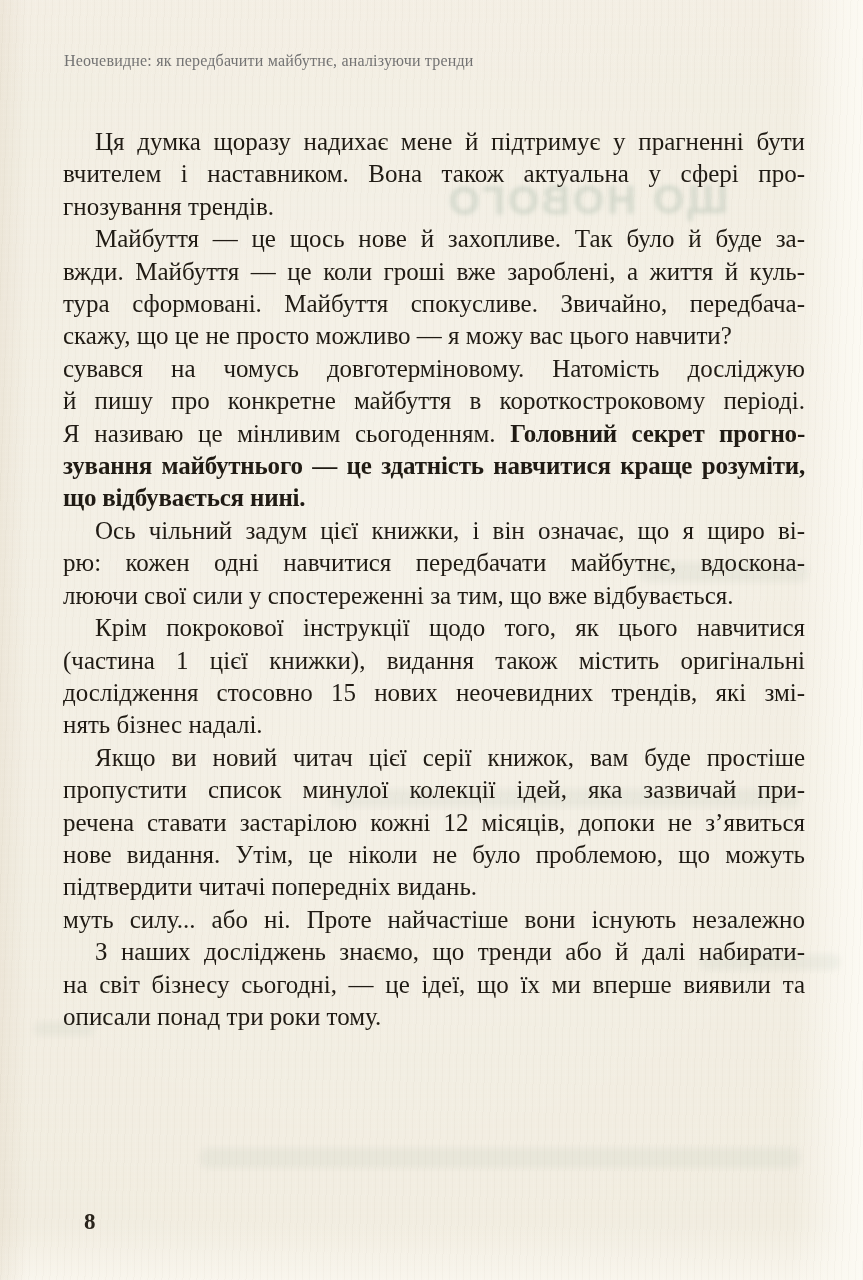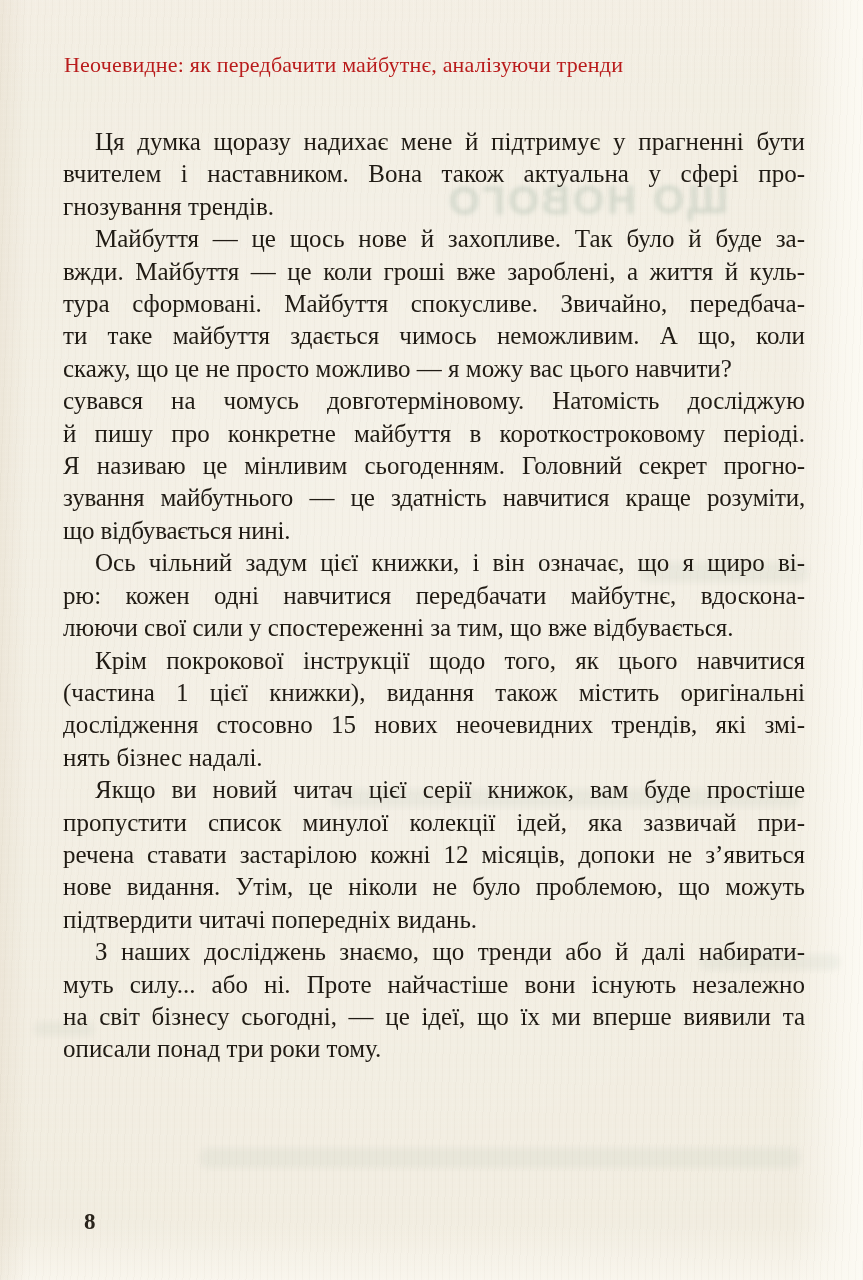--- a/index.html
+++ b/index.html
@@ -28,31 +28,31 @@
         rgba(255,255,255,0.06) 0px, rgba(255,255,255,0.06) 1px,
         rgba(0,0,0,0) 1px, rgba(0,0,0,0) 3px,
         rgba(96,84,62,0.028) 3px, rgba(96,84,62,0.028) 4px,
         rgba(0,0,0,0) 4px, rgba(0,0,0,0) 7px),
       repeating-linear-gradient(0deg,
         rgba(255,255,255,0.03) 0px, rgba(255,255,255,0.03) 2px,
         rgba(0,0,0,0) 2px, rgba(0,0,0,0) 6px);
   }
   .running-header {
     position:absolute; left:64px; top:52px;
-    font-size:22px; letter-spacing:0.2px; color:#b91c1c;
+    font-size:16px; letter-spacing:0.2px; color:#737373;
     white-space:nowrap;
   }
   .text-block {
     position:absolute; left:63px; top:126px; width:742px;
     font-size:25px; line-height:32.4px; color:#201b14;
   }
   .line { text-align:justify; text-align-last:justify; }
   .line.first { text-indent:32px; }
   .line.last { text-align-last:left; }
-  .line b { font-weight:normal; letter-spacing:-0.2px; }
+  .line b { font-weight:bold; letter-spacing:-0.2px; }
   .page-number {
     position:absolute; left:84px; top:1209px;
     font-size:23px; font-weight:bold; color:#2a241c;
   }
   
   .ghost {
     position:absolute; left:408px; top:178px; width:320px;
     font-family:"Liberation Sans","DejaVu Sans",sans-serif;
     font-weight:bold; font-size:40px; letter-spacing:3px;
     color:rgba(147,168,151,0.30);
@@ -85,38 +85,37 @@
 
 <div class="running-header">Неочевидне: як передбачити майбутнє, аналізуючи тренди</div>
 
 <div class="text-block">
     <div class="line first"><span>Ця думка щоразу надихає мене й підтримує у прагненні бути</span></div>
     <div class="line"><span>вчителем і наставником. Вона також актуальна у сфері про-</span></div>
     <div class="line last"><span>гнозування трендів.</span></div>
     <div class="line first"><span>Майбуття — це щось нове й захопливе. Так було й буде за-</span></div>
     <div class="line"><span>вжди. Майбуття — це коли гроші вже зароблені, а життя й куль-</span></div>
     <div class="line"><span>тура сформовані. Майбуття спокусливе. Звичайно, передбача-</span></div>
-    <div class="line"><span>ти таке майбуття здається чимось неможливим. А що, коли</span></div>
     <div class="line last"><span>скажу, що це не просто можливо — я можу вас цього навчити?</span></div>
     <div class="line"><span>сувався на чомусь довготерміновому. Натомість досліджую</span></div>
     <div class="line"><span>й пишу про конкретне майбуття в короткостроковому періоді.</span></div>
     <div class="line"><span>Я називаю це мінливим сьогоденням. </span><b>Головний секрет прогно-</b></div>
     <div class="line"><b>зування майбутнього — це здатність навчитися краще розуміти,</b></div>
     <div class="line last"><b>що відбувається нині.</b></div>
     <div class="line first"><span>Ось чільний задум цієї книжки, і він означає, що я щиро ві-</span></div>
     <div class="line"><span>рю: кожен одні навчитися передбачати майбутнє, вдоскона-</span></div>
     <div class="line last"><span>люючи свої сили у спостереженні за тим, що вже відбувається.</span></div>
     <div class="line first"><span>Крім покрокової інструкції щодо того, як цього навчитися</span></div>
     <div class="line"><span>(частина 1 цієї книжки), видання також містить оригінальні</span></div>
     <div class="line"><span>дослідження стосовно 15 нових неочевидних трендів, які змі-</span></div>
     <div class="line last"><span>нять бізнес надалі.</span></div>
     <div class="line first"><span>Якщо ви новий читач цієї серії книжок, вам буде простіше</span></div>
     <div class="line"><span>пропустити список минулої колекції ідей, яка зазвичай при-</span></div>
     <div class="line"><span>речена ставати застарілою кожні 12 місяців, допоки не з’явиться</span></div>
     <div class="line"><span>нове видання. Утім, це ніколи не було проблемою, що можуть</span></div>
     <div class="line last"><span>підтвердити читачі попередніх видань.</span></div>
+    <div class="line"><span>муть силу... або ні. Проте найчастіше вони існують незалежно</span></div>
     <div class="line first"><span>З наших досліджень знаємо, що тренди або й далі набирати-</span></div>
-    <div class="line"><span>муть силу... або ні. Проте найчастіше вони існують незалежно</span></div>
     <div class="line"><span>на світ бізнесу сьогодні, — це ідеї, що їх ми вперше виявили та</span></div>
     <div class="line last"><span>описали понад три роки тому.</span></div>
   </div>
 
 <div class="page-number">8</div>
 
 </body></html>

